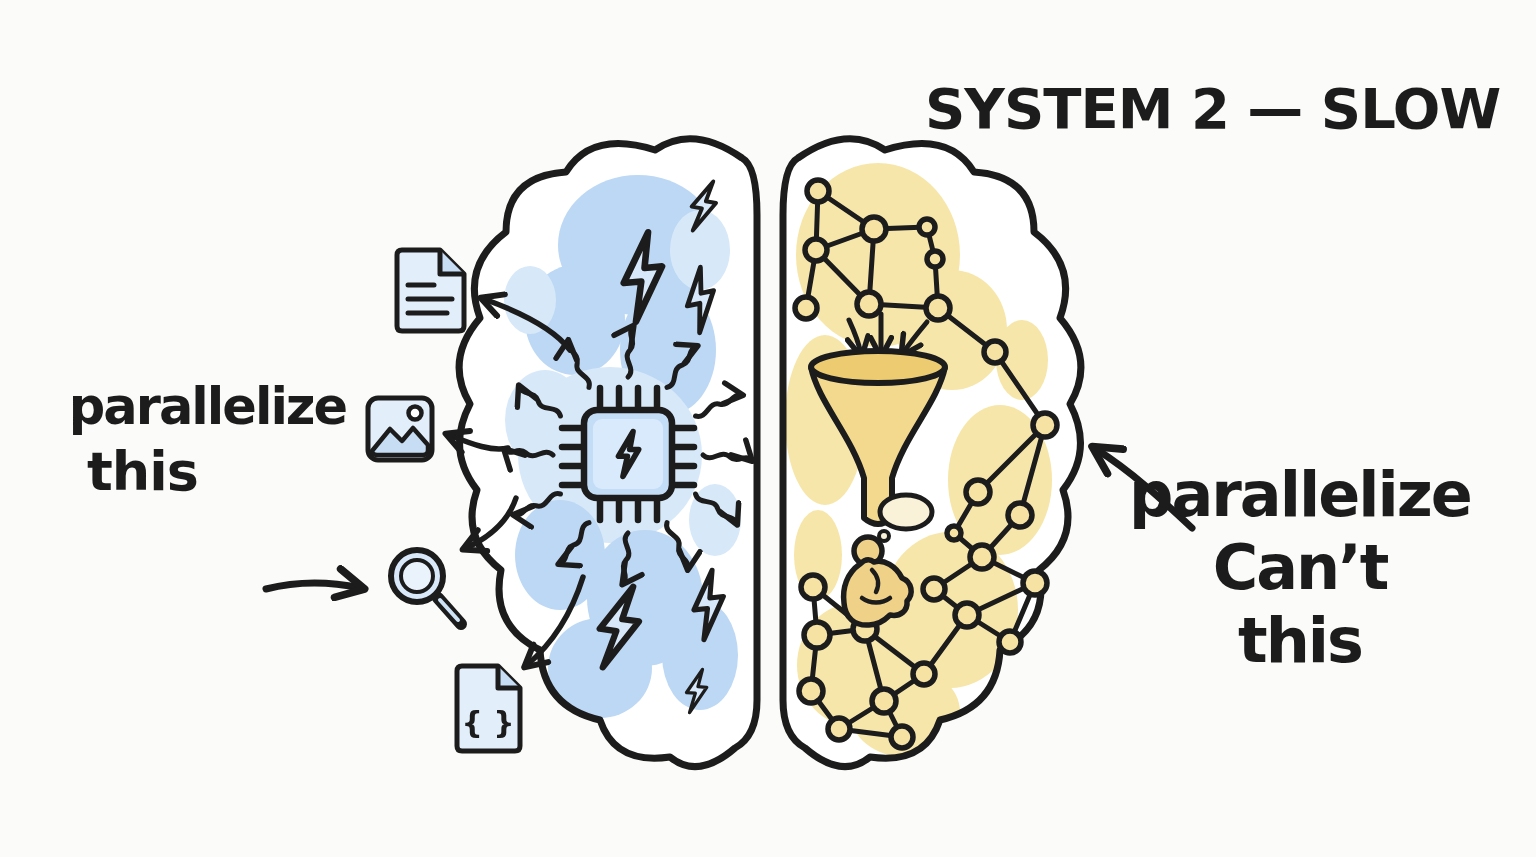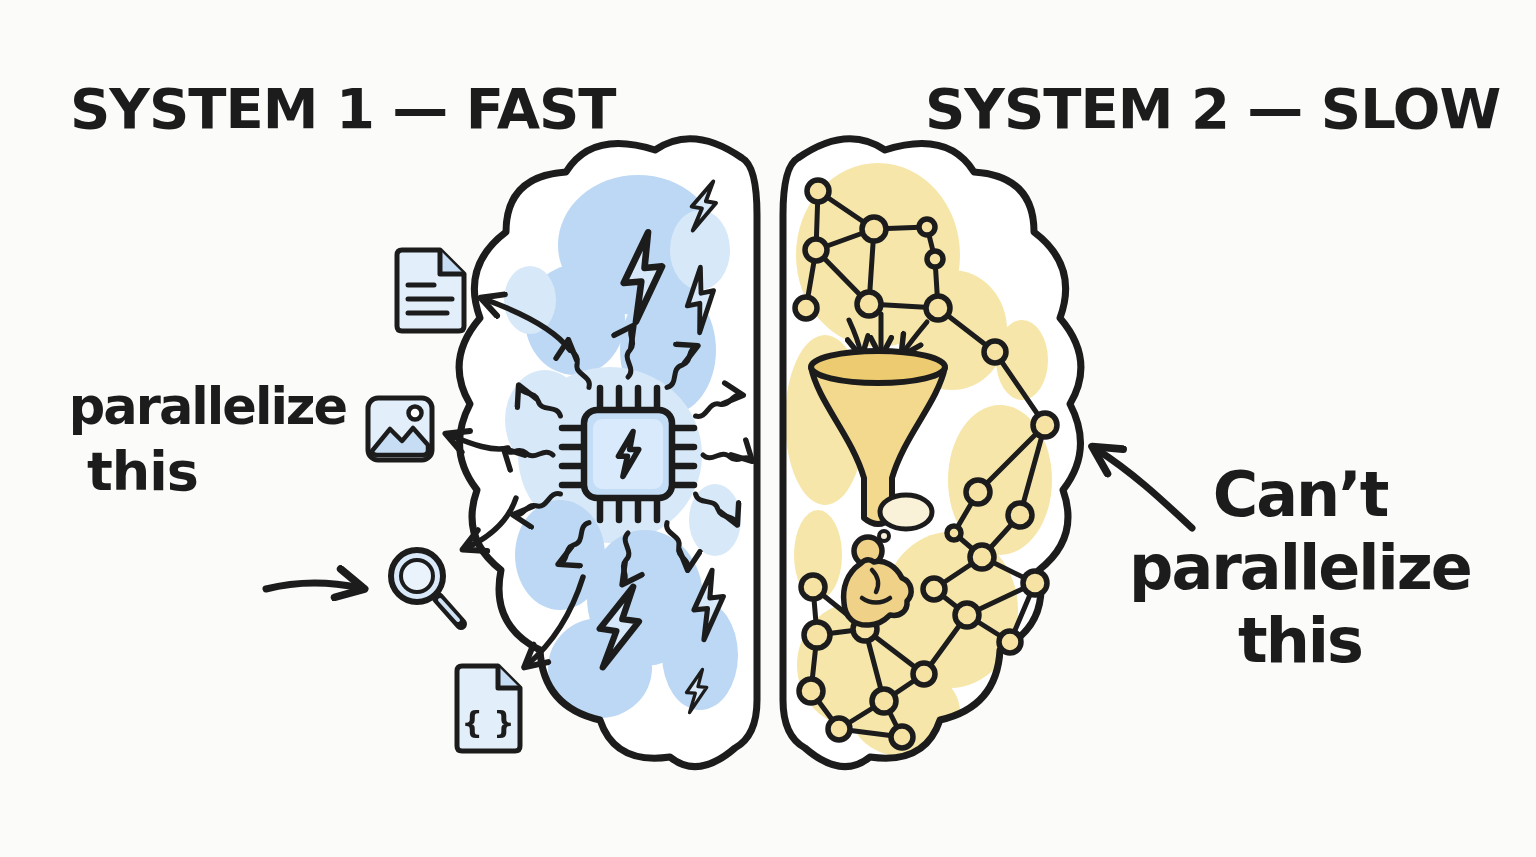--- a/index.html
+++ b/index.html
@@ -261,27 +261,26 @@
     <path d="M 462 666 L 498 666 L 520 688 L 520 746 Q 520 751 515 751 L 462 751
       Q 457 751 457 746 L 457 671 Q 457 666 462 666 Z" fill="var(--icon_blue)" stroke="var(--ink)" stroke-width="5" stroke-linejoin="round"></path>
     <path d="M 498 666 L 498 688 L 520 688" fill="var(--icon_blue_dark)" stroke="var(--ink)" stroke-width="5" stroke-linejoin="round"></path>
     <text x="488" y="733" text-anchor="middle" font-size="30" font-weight="bold" font-family="DejaVu Sans, sans-serif" fill="var(--ink)">{ }</text>
   </g>
 
   <path d="M 266 589 C 298 581, 332 582, 360 588" fill="none" stroke="var(--ink)" stroke-width="7" stroke-linecap="round" marker-end="url(#ah)"></path>
   <path d="M 1192 528 C 1160 498, 1132 472, 1096 449" fill="none" stroke="var(--ink)" stroke-width="7" stroke-linecap="round" marker-end="url(#ah)"></path>
 </svg>
 
-<div class="title left">SYSTEM 1 — FAST</div>
 <div class="title right">SYSTEM 2 — SLOW</div>
 
 <div class="annot annot-left">
   <div class="l2">parallelize</div>
   <div class="l3">this</div>
 </div>
 
 <div class="annot annot-right">
+  <div>parallelize</div>
   <div>Can’t</div>
-  <div>parallelize</div>
   <div>this</div>
 </div>
 
 </div>
 
 </body></html>

